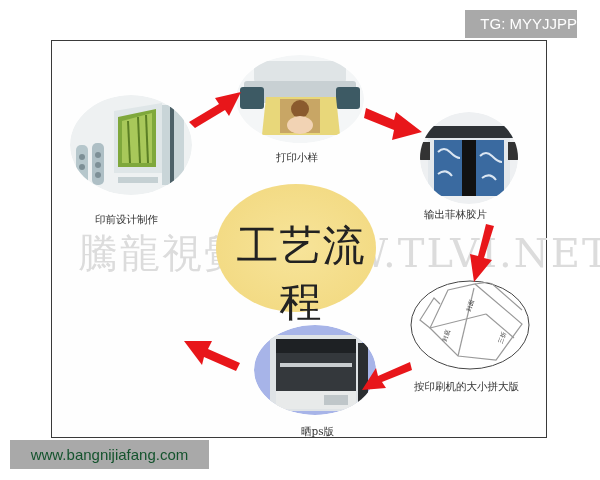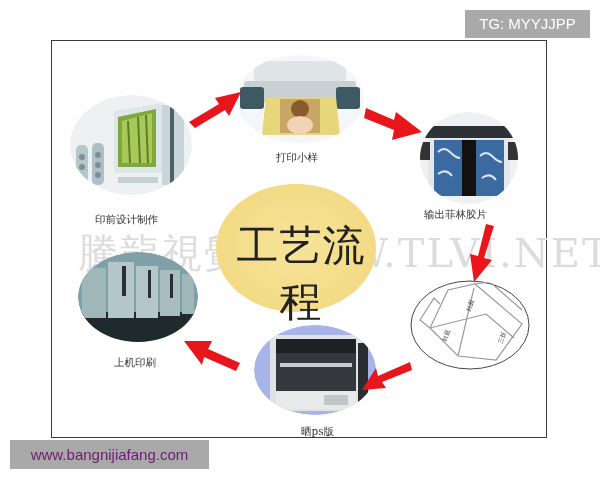--- a/index.html
+++ b/index.html
@@ -12,30 +12,30 @@
     .stage { position: relative; width: 600px; height: 480px; background: #fff; }
     .frame {
       position: absolute; left: 51px; top: 40px;
       width: 496px; height: 398px;
       border: 1.5px solid #3a3a3a;
       background: #fefefe;
       box-sizing: border-box;
     }
     .tag-top {
       position: absolute; left: 465px; top: 10px;
-      width: 125px; height: 28px;
+      width: 112px; height: 28px;
       background: #a9a9a9; color: #ffffff;
       font-family: "Liberation Sans", sans-serif;
-      font-size: 15px; line-height: 28px; text-align: center;
+      font-size: 15px; line-height: 28px; text-align: right;
       z-index: 5;
     }
     .tag-bottom {
       position: absolute; left: 10px; top: 440px;
       width: 199px; height: 29px;
-      background: #a9a9a9; color: #701a75;
+      background: #a9a9a9; color: #14532d;
       font-family: "Liberation Sans", sans-serif;
       font-size: 15px; line-height: 29px; text-align: center;
       z-index: 5;
     }
     .watermark {
       position: absolute; left: 78px; top: 226px;
       font-family: "DejaVu Serif", serif;
       font-size: 40px; color: #dcdcdc;
       letter-spacing: 2px; white-space: nowrap;
       z-index: 1;
@@ -143,55 +143,39 @@
           <line x1="64" y1="8" x2="48" y2="76"></line>
           <line x1="76" y1="34" x2="104" y2="58"></line>
           <polyline points="30,24 24,18 10,40 20,48"></polyline>
           <polyline points="65,4 80,2 112,30"></polyline>
         </g>
         <text x="60" y="32" font-size="6" fill="#333" transform="rotate(-70 60 32)">封面</text>
         <text x="36" y="62" font-size="6" fill="#333" transform="rotate(-70 36 62)">封底</text>
         <text x="92" y="64" font-size="6" fill="#333" transform="rotate(-70 92 64)">三折</text>
       </svg>
     </div>
+    <div class="node-label" style="left:14px; top:100px;">按印刷机的大小拼大版</div>
   </div>
 
   <div class="node" style="left:254px; top:325px; width:125px; height:115px;">
     <div class="node-circle" style="left:0; top:0; width:122px; height:90px;">
       <svg width="122" height="90" viewBox="0 0 122 90">
         <ellipse cx="61" cy="45" rx="61" ry="45" fill="#a7b4e8"></ellipse>
         <rect x="16" y="10" width="92" height="76" fill="#dfe3e6"></rect>
         <rect x="22" y="14" width="80" height="14" fill="#1e2124"></rect>
         <rect x="22" y="28" width="80" height="38" fill="#34383c"></rect>
         <rect x="26" y="38" width="72" height="4" fill="#c9cdd0"></rect>
         <rect x="22" y="66" width="80" height="18" fill="#e8eaea"></rect>
         <rect x="70" y="70" width="24" height="10" fill="#bfc6c9"></rect>
         <rect x="104" y="18" width="10" height="66" fill="#2a2d30"></rect>
       </svg>
     </div>
     <div class="node-label" style="left:47px; top:100px;">晒ps版</div>
   </div>
 
-  <div class="node" style="left:78px; top:252px; width:130px; height:120px;">
-    <div class="node-circle" style="left:0; top:0; width:120px; height:90px;">
-      <svg width="120" height="90" viewBox="0 0 120 90">
-        <ellipse cx="60" cy="45" rx="60" ry="45" fill="#7fa0a6"></ellipse>
-        <rect x="0" y="60" width="120" height="30" fill="#1f2a2c"></rect>
-        <rect x="4" y="16" width="24" height="50" fill="#9fb6ba"></rect>
-        <rect x="30" y="10" width="26" height="56" fill="#b3c6c9"></rect>
-        <rect x="58" y="14" width="22" height="52" fill="#b3c6c9"></rect>
-        <rect x="82" y="18" width="20" height="46" fill="#a9bdc1"></rect>
-        <rect x="104" y="22" width="12" height="40" fill="#9fb6ba"></rect>
-        <rect x="44" y="14" width="4" height="30" fill="#2a2f31"></rect>
-        <rect x="70" y="18" width="3" height="28" fill="#2a2f31"></rect>
-        <rect x="92" y="22" width="3" height="24" fill="#2a2f31"></rect>
-      </svg>
-    </div>
-    <div class="node-label" style="left:36px; top:104px;">上机印刷</div>
-  </div>
 
   <svg class="arrow" style="left:185px; top:82px;" width="60" height="50" viewBox="0 0 60 50">
     <polygon points="4,40 34,22 30,16 56,10 44,34 40,28 10,46" fill="#e8161a"></polygon>
   </svg>
 
   <svg class="arrow" style="left:362px; top:96px;" width="64" height="46" viewBox="0 0 64 46">
     <polygon points="4,12 32,24 34,16 60,36 30,44 32,34 2,22" fill="#e8161a"></polygon>
   </svg>
 
   <svg class="arrow" style="left:462px; top:222px;" width="40" height="62" viewBox="0 0 40 62">

